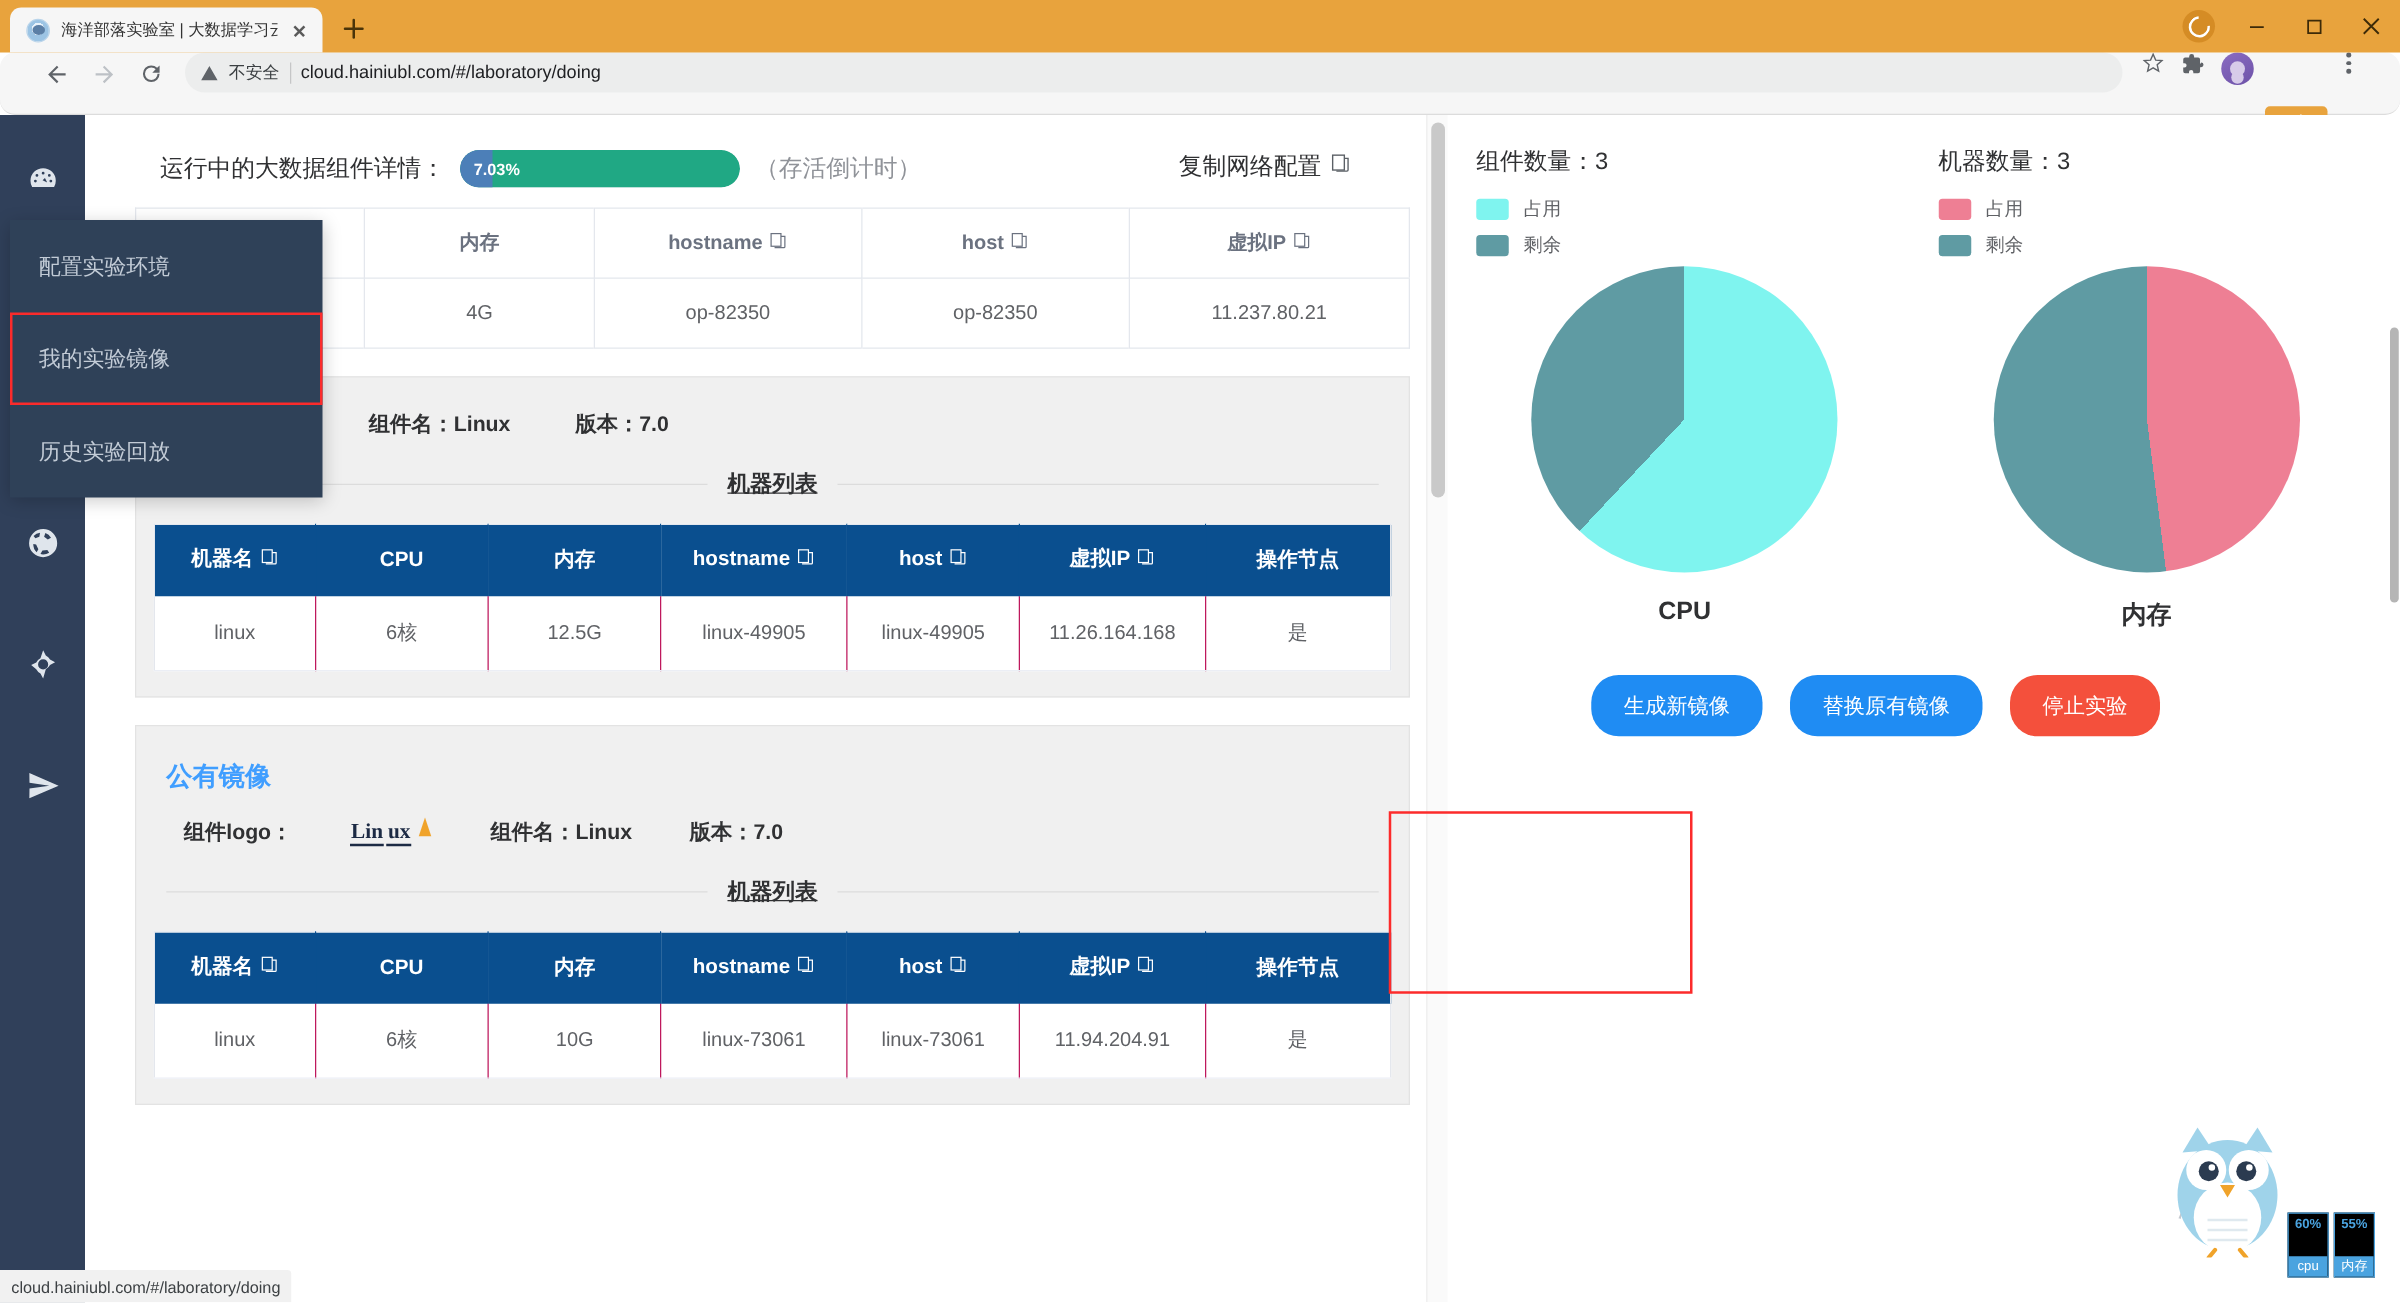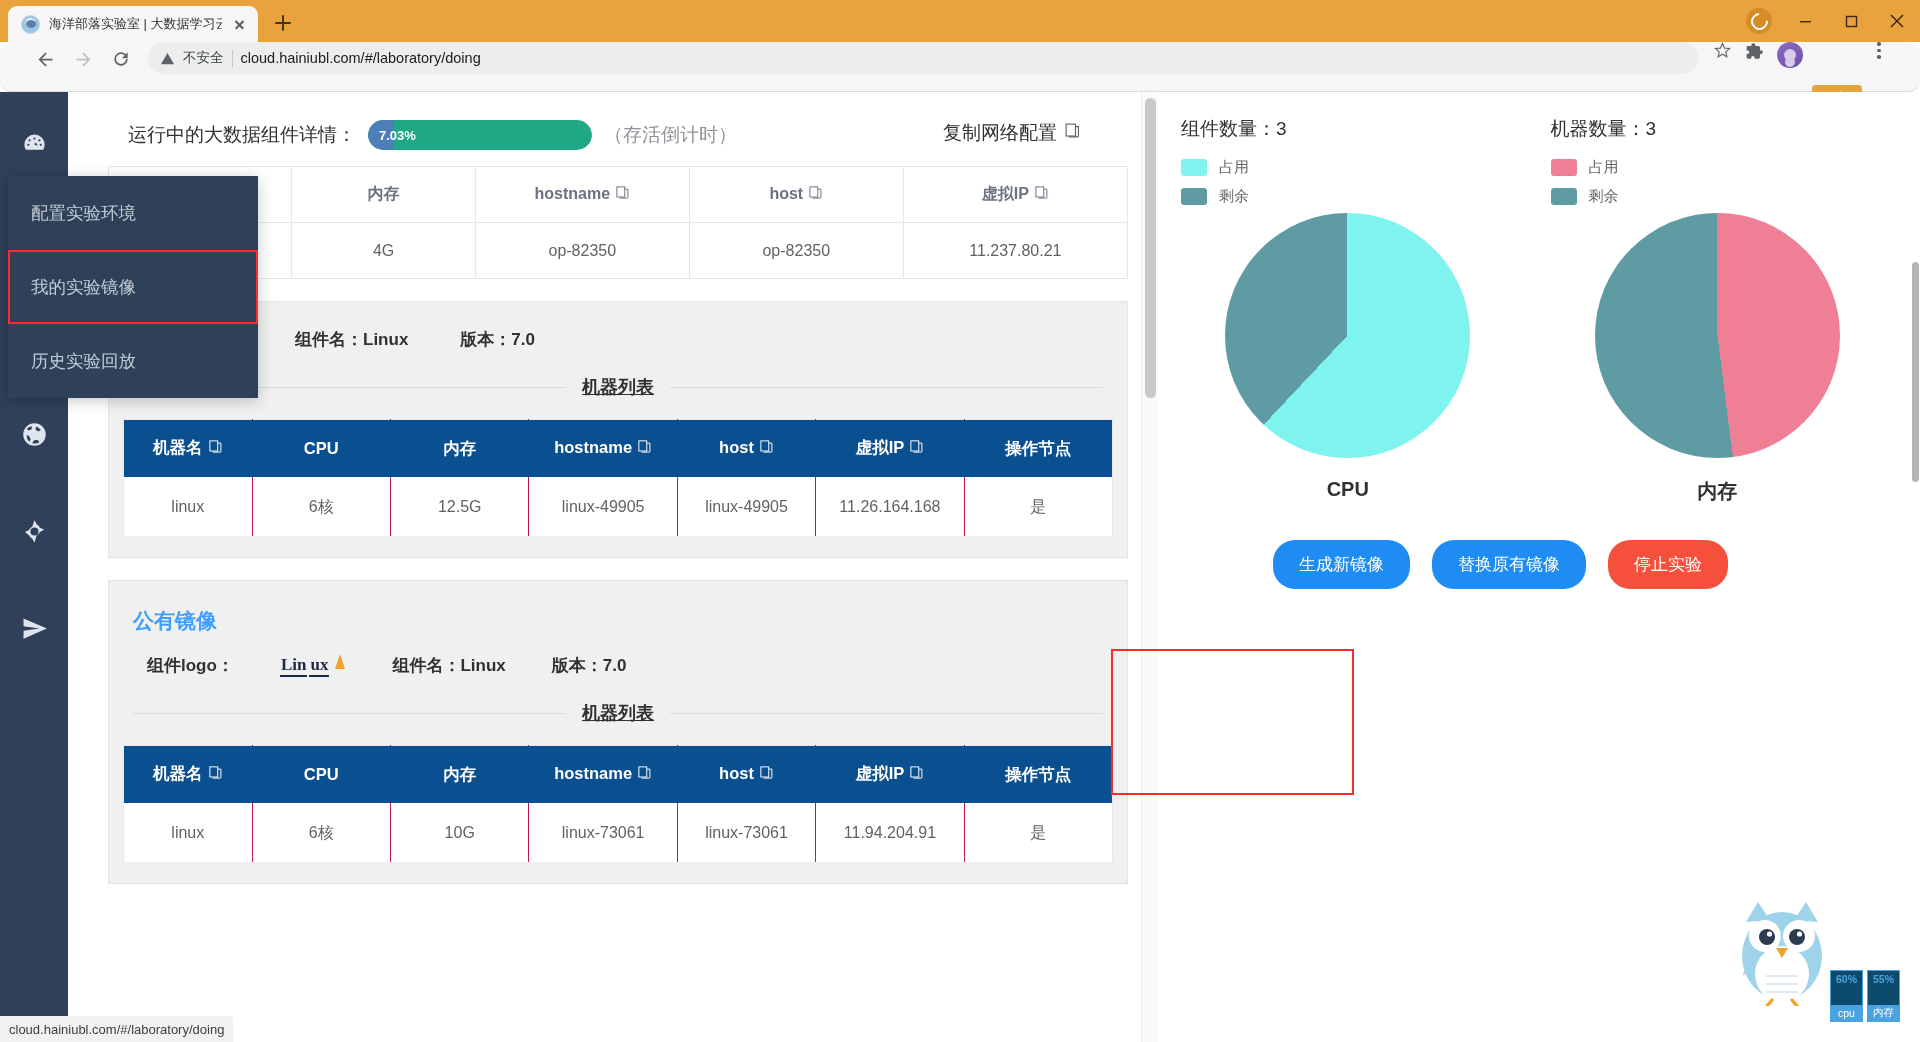--- a/index.html
+++ b/index.html
@@ -264,21 +264,21 @@
 
   
   .mascot { position:absolute; right:14px; bottom:14px; z-index:35; }
   .mascot-brand {
     position:absolute; right:122px; bottom:48px; font-size:21px; color:#c4c9cf;
     white-space:nowrap;
   }
   .owl { position:absolute; right:68px; bottom:22px; width:112px; height:118px; }
   .gauges { position:absolute; right:6px; bottom:6px; display:flex; gap:4px; }
   .gauge {
-    width:33px; height:52px; border:1.5px solid #4aa3df; background:#0c4a6e;
+    width:33px; height:52px; border:1.5px solid #4aa3df; background:#000000;
     display:flex; flex-direction:column; align-items:center; justify-content:flex-start;
     font-size:10.5px; color:#4aa3df; padding-top:3px; position:relative; overflow:hidden;
   }
   .gauge .val { font-weight:bold; font-size:10.5px; line-height:1.1; }
   .gauge .cap {
     position:absolute; left:0; right:0; bottom:0; height:16px; background:#4aa3df;
     color:#fff; font-size:10.5px; display:flex; align-items:center; justify-content:center;
   }
 </style>
 </head>

